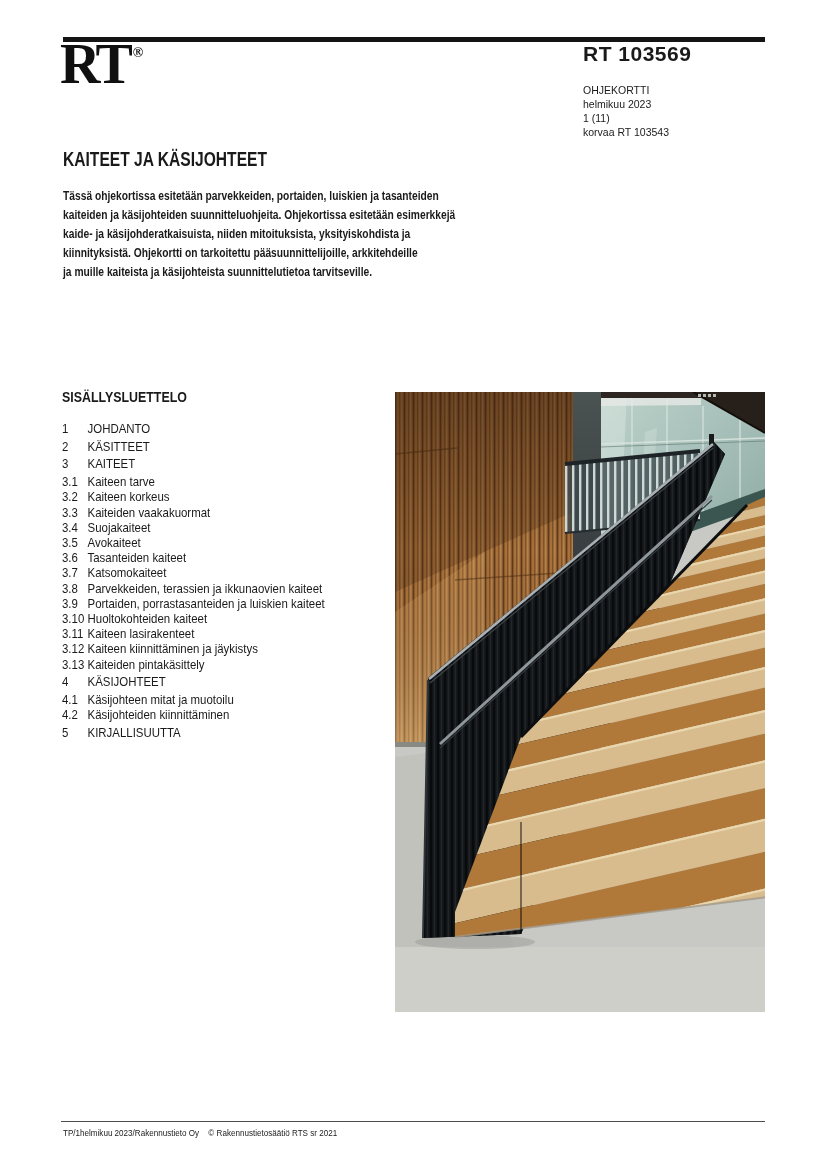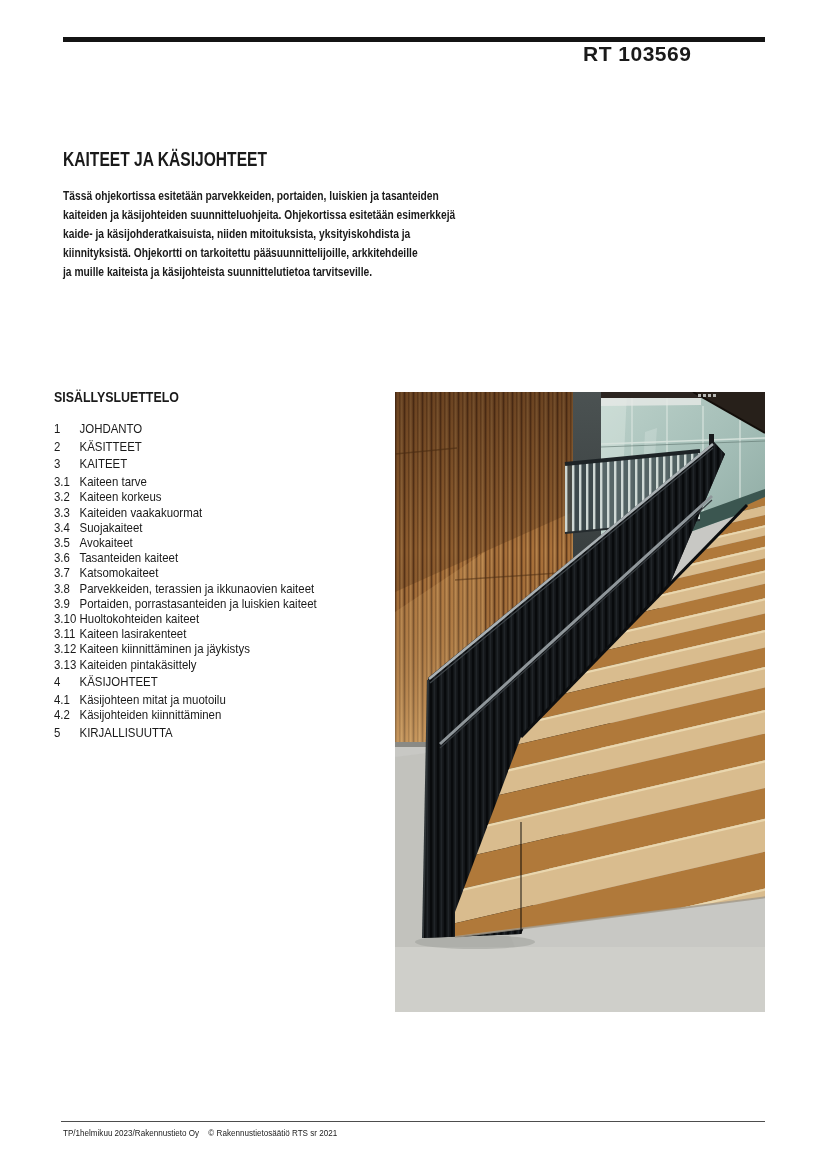--- a/index.html
+++ b/index.html
@@ -20,42 +20,49 @@
   .meta div { font-size:10.5px; line-height:14px; }
 
   
   .cx76 { transform:scaleX(.76); transform-origin:0 0; white-space:nowrap; }
   .cx80 { transform:scaleX(.80); transform-origin:0 0; white-space:nowrap; }
   .cx88 { transform:scaleX(.88); transform-origin:0 0; }
 
   .title { left:63px; top:148px; font-size:19.5px; font-weight:700; margin:0; }
   .intro { left:63px; top:186px; font-size:13.5px; font-weight:700; line-height:19px; }
 
-  .toc { left:54px; top:388px; width:400px; }
+  .toc { left:62px; top:388px; width:400px; }
   .toc h2 { font-size:15.5px; font-weight:700; margin:0; }
   .toc ul { list-style:none; margin:15px 0 0 0; padding:0; font-size:13px; line-height:15.2px; white-space:nowrap; }
   .toc li.major { margin:2.5px 0 2.5px 0; }
   .toc .num { display:inline-block; width:29px; }
 
   .photo { left:395px; top:392px; width:370px; height:620px; margin:0; }
 
   .footer-rule { left:61px; top:1121px; width:704px; height:1.2px; background:#4d4d4d; }
   .footer-text { left:63px; top:1127px; font-size:9.5px; color:#222; }
   .footer-text .right { margin-left:11px; }
 </style>
 </head>
 <body>
 
 <div class="page">
 
   <div class="abs topbar"></div>
 
+  <div class="abs logo"><span>RT</span><span class="logo-reg">®</span></div>
 
   <div class="abs head-right">
     <div class="doc-number">RT 103569</div>
+    <div class="meta">
+      <div>OHJEKORTTI</div>
+      <div>helmikuu 2023</div>
+      <div>1 (11)</div>
+      <div>korvaa RT 103543</div>
+    </div>
   </div>
 
   <h1 class="abs title cx80">KAITEET JA KÄSIJOHTEET</h1>
 
   <div class="abs intro cx76">
     <div>Tässä ohjekortissa esitetään parvekkeiden, portaiden, luiskien ja tasanteiden</div>
     <div>kaiteiden ja käsijohteiden suunnitteluohjeita. Ohjekortissa esitetään esimerkkejä</div>
     <div>kaide- ja käsijohderatkaisuista, niiden mitoituksista, yksityiskohdista ja</div>
     <div>kiinnityksistä. Ohjekortti on tarkoitettu pääsuunnittelijoille, arkkitehdeille</div>
     <div>ja muille kaiteista ja käsijohteista suunnittelutietoa tarvitseville.</div>

